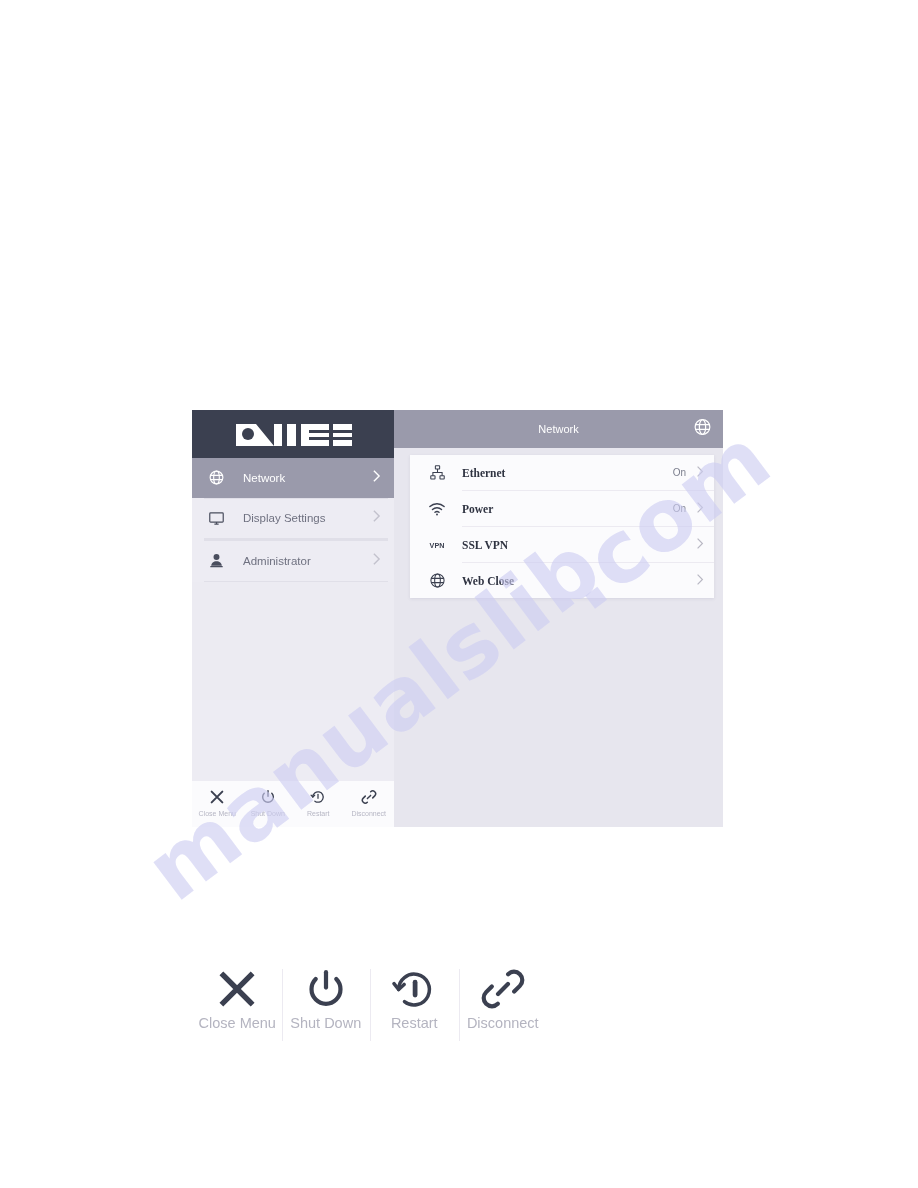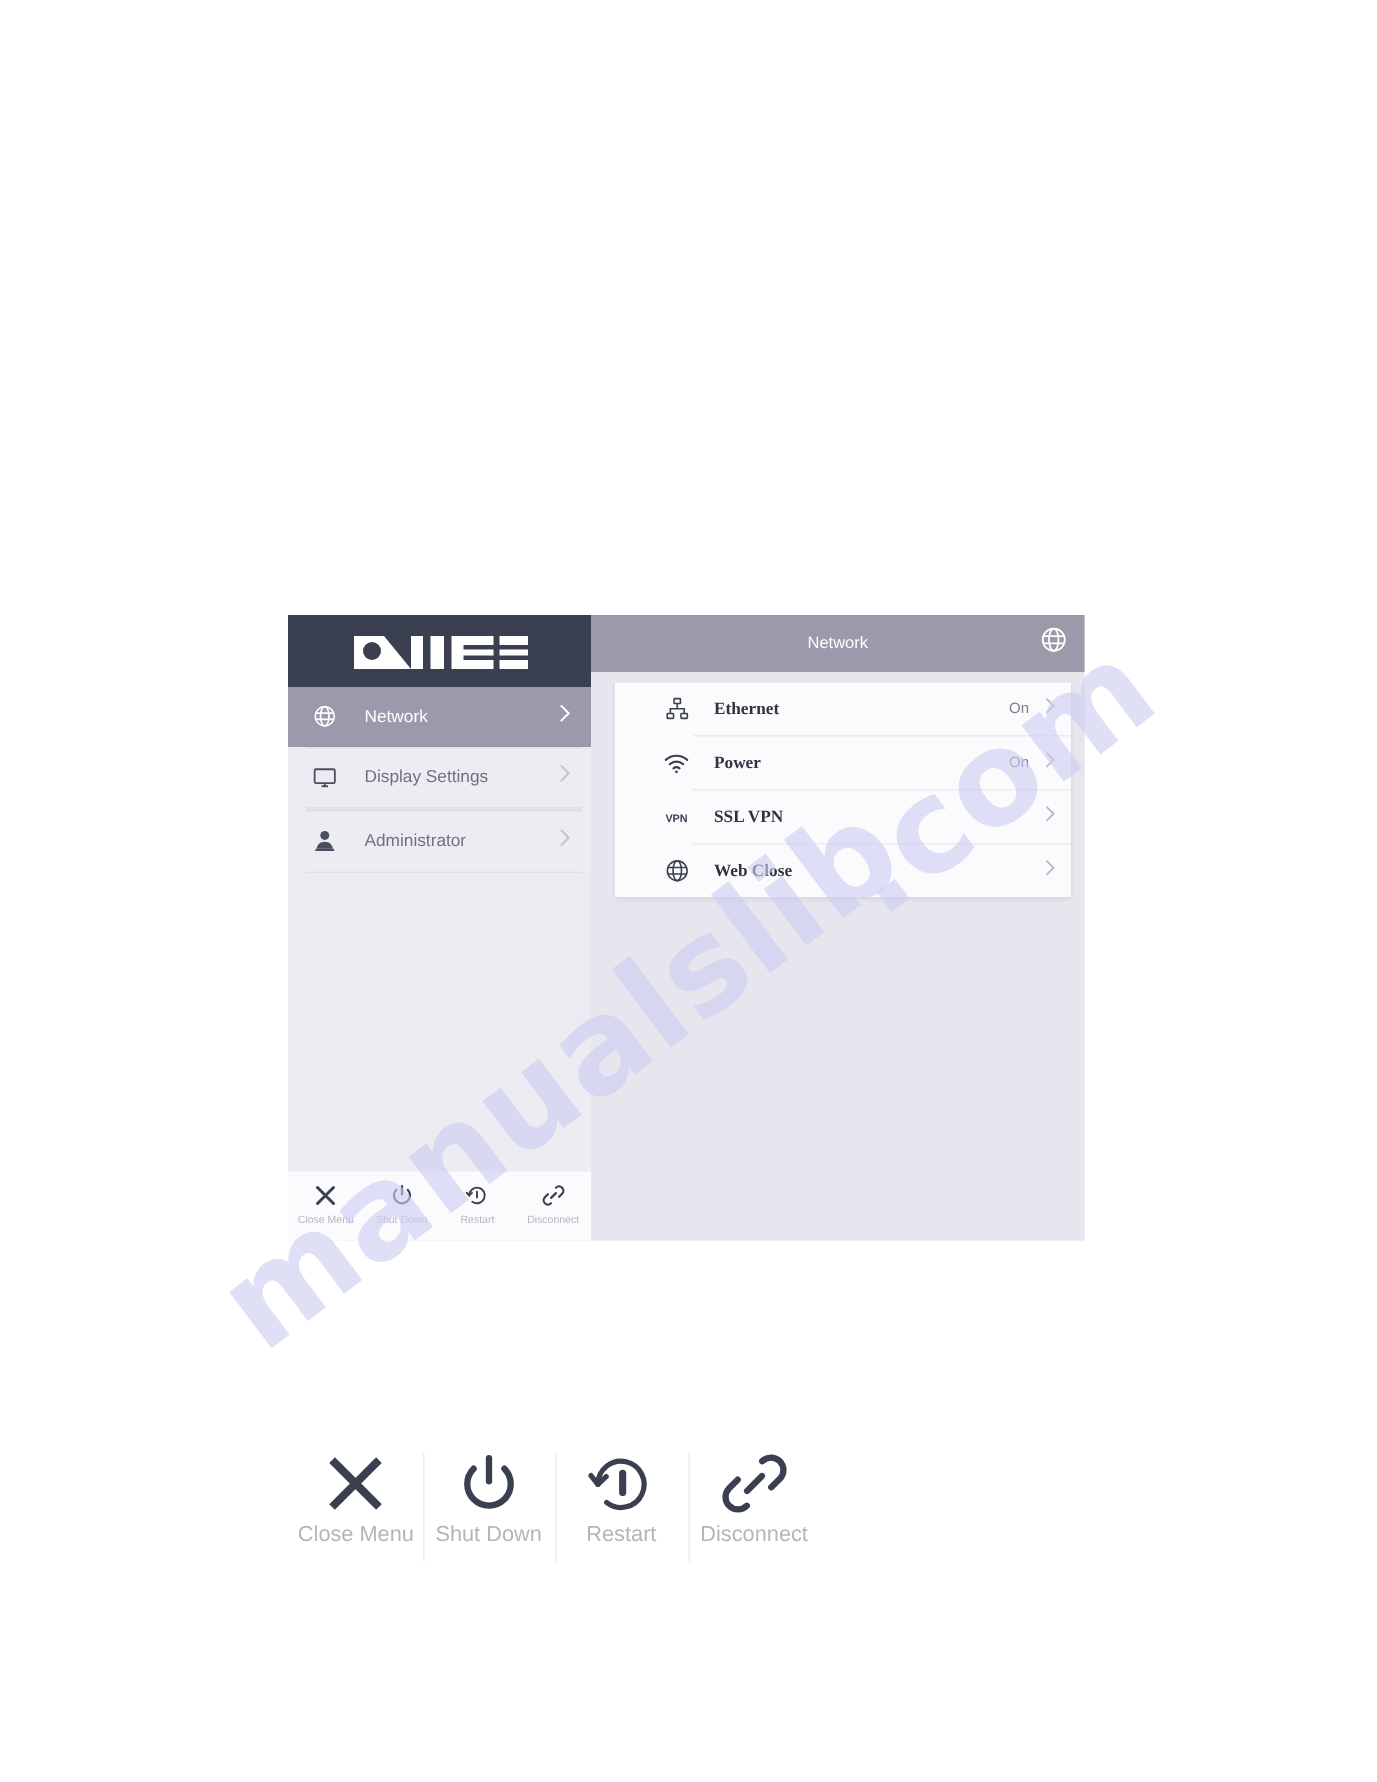--- a/index.html
+++ b/index.html
@@ -175,21 +175,21 @@
     top: 45px;
     width: 304px;
     background: #fbfbfd;
     box-shadow: 0 1px 3px rgba(90,90,120,0.12);
   }
   .card-row {
     position: relative;
     height: 35px;
     display: flex;
     align-items: center;
-    padding-left: 28px;
+    padding-left: 14px;
     padding-right: 14px;
     box-sizing: border-box;
     text-align: right;
   }
   .card-row .row-icon {
     width: 26px;
     flex: 0 0 26px;
     display: flex;
     align-items: center;
     justify-content: center;

